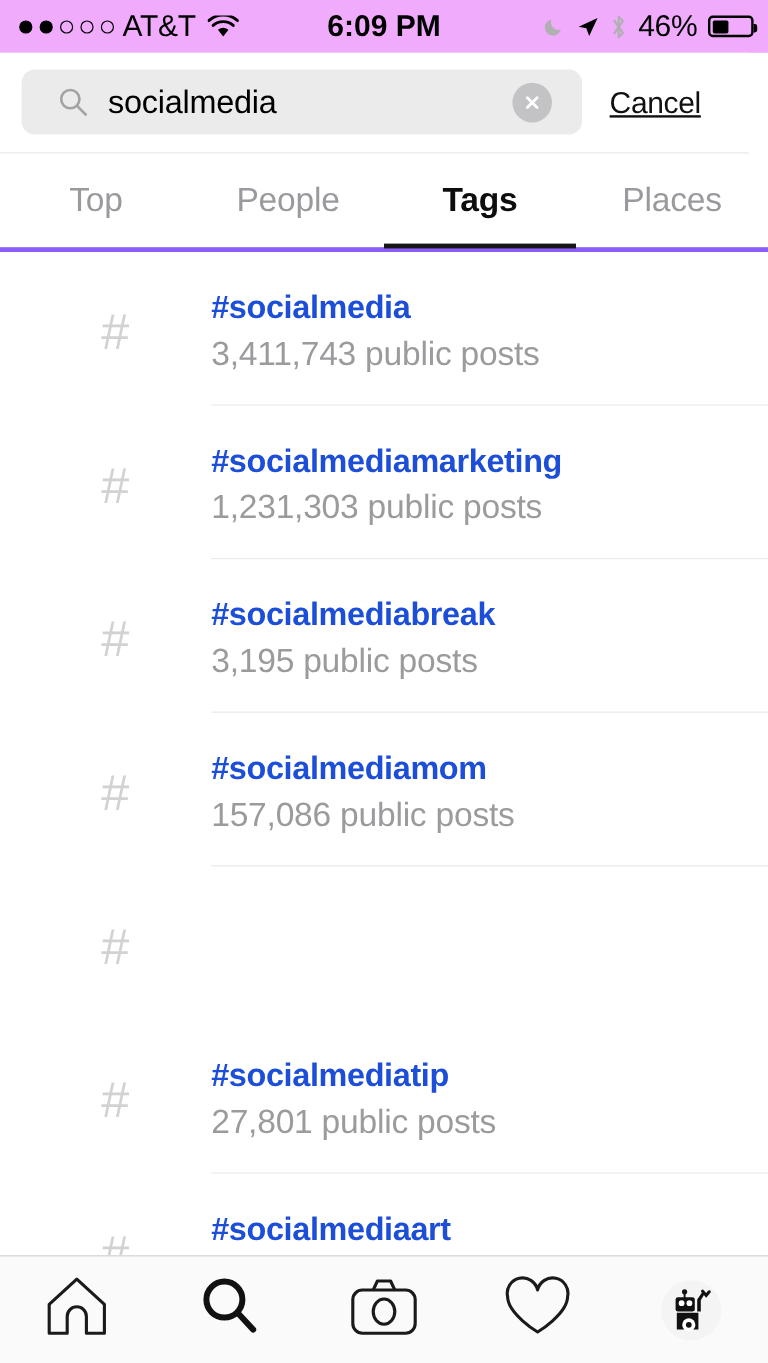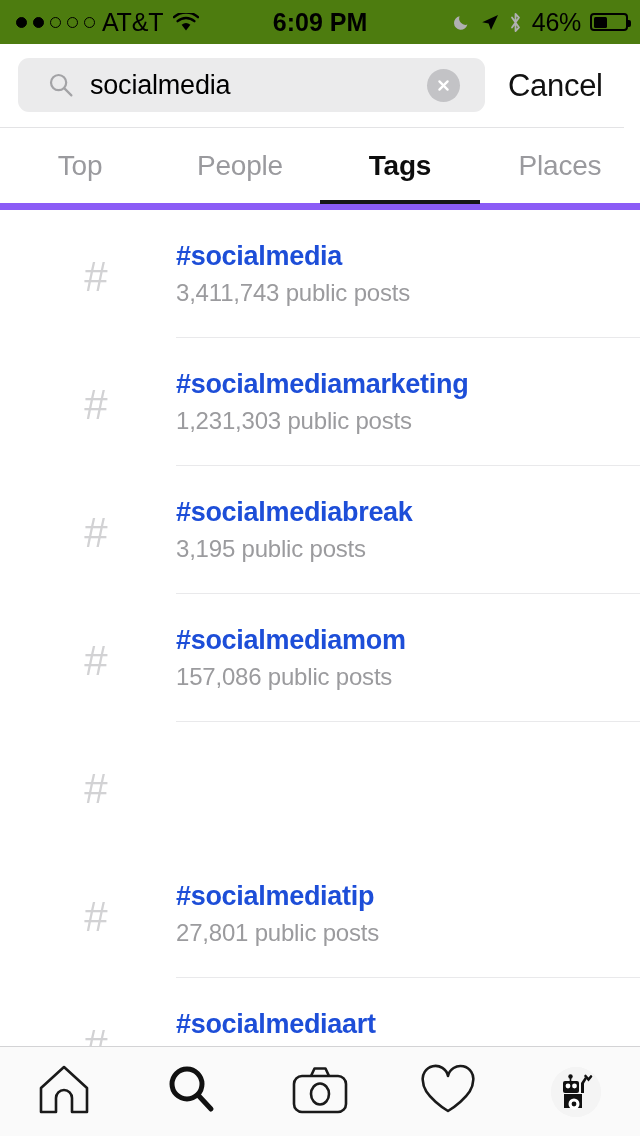--- a/index.html
+++ b/index.html
@@ -8,21 +8,21 @@
     background:#ffffff;
     font-family:"Liberation Sans", sans-serif;
     -webkit-font-smoothing:antialiased;
     overflow:hidden;
   }
   #app { position:relative; width:640px; height:1136px; background:#fff; }
 
   
   .statusbar {
     position:absolute; top:0; left:0; width:640px; height:44px;
-    background:#4d7c0f; display:flex; align-items:center;
+    background:#f0abfc; display:flex; align-items:center;
   }
   .sb-left { position:absolute; left:16px; display:flex; align-items:center; gap:7px; }
   .sig-dots { display:flex; align-items:center; gap:6px; }
   .dot { width:11px; height:11px; border-radius:50%; border:1.6px solid #000; }
   .dot.filled { background:#000; }
   .carrier { font-size:25px; color:#000; letter-spacing:-0.2px; font-weight:400; }
   .wifi { width:26px; height:19px; position:relative; margin-left:3px; }
   .sb-center { position:absolute; left:0; width:640px; text-align:center; }
   .clock { font-size:25px; font-weight:600; color:#000; letter-spacing:0px;margin-top:24px; }
   .sb-right { position:absolute; right:12px; display:flex; align-items:center; gap:9px; }
@@ -48,27 +48,27 @@
   .search-value {
     position:absolute; left:72px; font-size:27px; color:#000; letter-spacing:-0.2px;
     white-space:nowrap;
   }
   .clear-btn {
     position:absolute; right:25px; width:33px; height:33px; border-radius:50%;
     background:#c3c3c6; display:flex; align-items:center; justify-content:center;
   }
   .cancel-btn {
     position:absolute; left:508px; top:0; height:84px; display:flex; align-items:center;
-    font-size:31px; color:#111; letter-spacing:-0.3px;
+    font-size:25px; color:#111; letter-spacing:-0.3px;text-decoration:underline;
   }
 
   
   .tabs {
     position:absolute; top:128px; left:0; width:640px; height:82px;
-    background:#fff; display:flex; border-bottom:7px solid #8b5cf6;
+    background:#fff; display:flex; border-bottom:4px solid #8b5cf6;
   }
   .tab {
     flex:1; display:flex; align-items:center; justify-content:center;
     font-size:28px; color:#9a9a9e; letter-spacing:-0.2px; position:relative;
     font-weight:400;
   }
   .tab.active { color:#0d0d0d; font-weight:700; }
   .tab.active::after {
     content:""; position:absolute; bottom:-1px; left:0; right:0; height:4px; background:#171717;
   }
@@ -82,21 +82,21 @@
   .row-hash {
     position:absolute; left:75px; top:46px; width:42px; text-align:center;
     font-size:42px; color:#d2d2d4; font-weight:400; line-height:1;
   }
   .row-body { position:absolute; left:176px; right:0; top:0; height:128px; }
   .row-title {
     position:absolute; top:31px; left:0; font-size:27px; font-weight:700;
     color:#1d4ed8; letter-spacing:-0.3px; white-space:nowrap;
   }
   .row-sub {
-    position:absolute; top:69px; left:0; font-size:24px; color:#9b9b9e;
+    position:absolute; top:69px; left:0; font-size:28px; color:#9b9b9e;
     letter-spacing:-0.2px; white-space:nowrap;
   }
   .row-sep { position:absolute; bottom:0; left:0; right:0; height:1px; background:#e9e9eb; }
 
   
   .tabbar {
     position:absolute; bottom:0; left:0; width:640px; height:90px;
     background:#fafafa; border-top:1px solid #d3d3d5;
     display:flex; align-items:center;
   }

